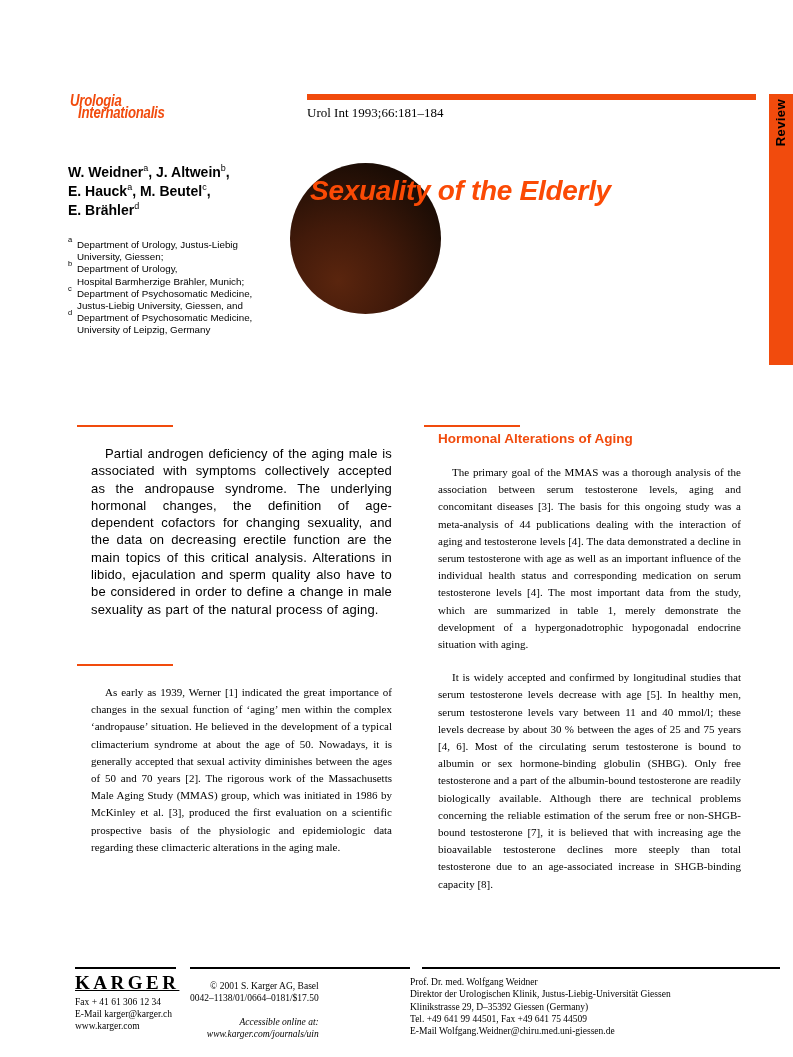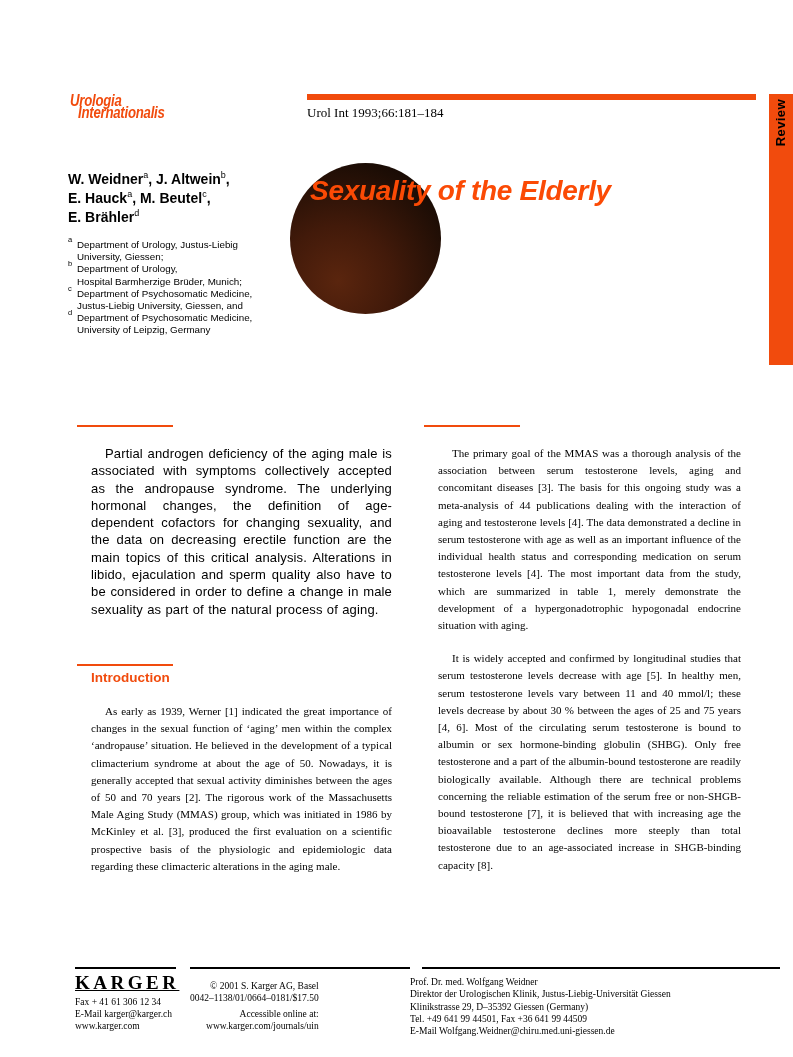--- a/index.html
+++ b/index.html
@@ -35,21 +35,21 @@
   }
   .review-tab .label {
     position:absolute; top:5px; left:4px;
     transform:rotate(-90deg) translateX(-100%); transform-origin:0 0;
     font-weight:bold; font-size:13px; letter-spacing:0.4px;
     color:#000; white-space:nowrap;
   }
 
   
   .authors-block {
-    position:absolute; left:68px; top:170px;
+    position:absolute; left:68px; top:163px;
     font-weight:bold; font-size:14px; line-height:19px; white-space:nowrap;
   }
   .authors-block sup { font-weight:normal; font-size:9px; line-height:0; }
 
   .affiliations-list {
     position:absolute; left:68px; top:239px; width:230px;
     font-size:9.8px; line-height:12.2px;
   }
   .affiliation-item { position:relative; padding-left:9px; }
   .affiliation-item sup { position:absolute; left:0; top:1px; font-size:7.5px; line-height:0; }
@@ -96,21 +96,21 @@
   #footer-rule-right { left:422px; width:358px; }
 
   .karger-logo {
     position:absolute; left:75px; top:973px;
     font-family:"Liberation Serif", serif; font-weight:bold;
     font-size:19px; line-height:20px; letter-spacing:3.5px;text-decoration:underline;
   }
   .footer-small { font-family:"Liberation Serif", serif; font-size:9.5px; line-height:12px; }
   .publisher-contact { position:absolute; left:75px; top:996px; }
   .copyright-block   { position:absolute; left:190px; top:980px;text-align:right; }
-  .copyright-block .online-group { margin-top:4px; }
+  .copyright-block .online-group { margin-top:12px;font-style:italic; }
   .correspondence-block { position:absolute; left:410px; top:976px; line-height:12.3px;font-family:Liberation Serif, serif; }
 </style>
 </head>
 <body>
 
 <div class="journal-logo">
   <span class="l1">Urologia</span>
   <span class="l2">Internationalis</span>
 </div>
 
@@ -124,47 +124,47 @@
 <div class="authors-block">
   <div><span>W. Weidner</span><sup>a</sup><span>, J. Altwein</span><sup>b</sup><span>,</span></div>
   <div><span>E. Hauck</span><sup>a</sup><span>, M. Beutel</span><sup>c</sup><span>,</span></div>
   <div><span>E. Brähler</span><sup>d</sup></div>
 </div>
 
 <div class="affiliations-list">
   <div class="affiliation-item"><sup>a</sup><span class="aff-text">Department of Urology, Justus-Liebig
 University, Giessen;</span></div>
   <div class="affiliation-item"><sup>b</sup><span class="aff-text">Department of Urology,
-Hospital Barmherzige Brüder, Munich;</span></div>
+Hospital Barmherzige Brähler, Munich;</span></div>
   <div class="affiliation-item"><sup>c</sup><span class="aff-text">Department of Psychosomatic Medicine,
 Justus-Liebig University, Giessen, and</span></div>
   <div class="affiliation-item"><sup>d</sup><span class="aff-text">Department of Psychosomatic Medicine,
 University of Leipzig, Germany</span></div>
 </div>
 
 <div class="title-circle"></div>
 <h1 class="article-title" style="margin:4px;font-style:italic;">Sexuality of the Elderly</h1>
 
 <div class="section" id="abstract-section">
   <div class="section-rule"></div>
   <div class="section-body sans-body">
     <p>Partial androgen deficiency of the aging male is associated with symptoms collectively accepted as the andropause syndrome. The underlying hormonal changes, the definition of age-dependent cofactors for changing sexuality, and the data on decreasing erectile function are the main topics of this critical analysis. Alterations in libido, ejaculation and sperm quality also have to be considered in order to define a change in male sexuality as part of the natural process of aging.</p>
   </div>
 </div>
 
 <div class="section" id="introduction-section">
   <div class="section-rule"></div>
-  <h2 class="section-heading">Introduction</h2>
   <div class="section-body serif-body">
     <p>As early as 1939, Werner [1] indicated the great importance of changes in the sexual function of ‘aging’ men within the complex ‘andropause’ situation. He believed in the development of a typical climacterium syndrome at about the age of 50. Nowadays, it is generally accepted that sexual activity diminishes between the ages of 50 and 70 years [2]. The rigorous work of the Massachusetts Male Aging Study (MMAS) group, which was initiated in 1986 by McKinley et al. [3], produced the first evaluation on a scientific prospective basis of the physiologic and epidemiologic data regarding these climacteric alterations in the aging male.</p>
   </div>
 </div>
 
 <div class="section" id="hormonal-section">
   <div class="section-rule"></div>
+  <h2 class="section-heading">Hormonal Alterations of Aging</h2>
   <div class="section-body serif-body">
     <p>The primary goal of the MMAS was a thorough analysis of the association between serum testosterone levels, aging and concomitant diseases [3]. The basis for this ongoing study was a meta-analysis of 44 publications dealing with the interaction of aging and testosterone levels [4]. The data demonstrated a decline in serum testosterone with age as well as an important influence of the individual health status and corresponding medication on serum testosterone levels [4]. The most important data from the study, which are summarized in table 1, merely demonstrate the development of a hypergonadotrophic hypogonadal endocrine situation with aging.</p>
     <p>It is widely accepted and confirmed by longitudinal studies that serum testosterone levels decrease with age [5]. In healthy men, serum testosterone levels vary between 11 and 40 mmol/l; these levels decrease by about 30 % between the ages of 25 and 75 years [4, 6]. Most of the circulating serum testosterone is bound to albumin or sex hormone-binding globulin (SHBG). Only free testosterone and a part of the albumin-bound testosterone are readily biologically available. Although there are technical problems concerning the reliable estimation of the serum free or non-SHGB-bound testosterone [7], it is believed that with increasing age the bioavailable testosterone declines more steeply than total testosterone due to an age-associated increase in SHGB-binding capacity [8].</p>
   </div>
 </div>
 
 <div class="footer-rule" id="footer-rule-left"></div>
 <div class="footer-rule" id="footer-rule-mid"></div>
 <div class="footer-rule" id="footer-rule-right"></div>
 
@@ -182,15 +182,15 @@
   <div class="online-group">
     <div>Accessible online at:</div>
     <div>www.karger.com/journals/uin</div>
   </div>
 </div>
 
 <div class="correspondence-block footer-small">
   <div>Prof. Dr. med. Wolfgang Weidner</div>
   <div>Direktor der Urologischen Klinik, Justus-Liebig-Universität Giessen</div>
   <div>Klinikstrasse 29, D–35392 Giessen (Germany)</div>
-  <div>Tel. +49 641 99 44501, Fax +36 641 99 44509</div>
+  <div>Tel. +49 641 99 44501, Fax +49 641 75 44509</div>
   <div>E-Mail Wolfgang.Weidner@chiru.med.uni-giessen.de</div>
 </div>
 
 </body></html>

